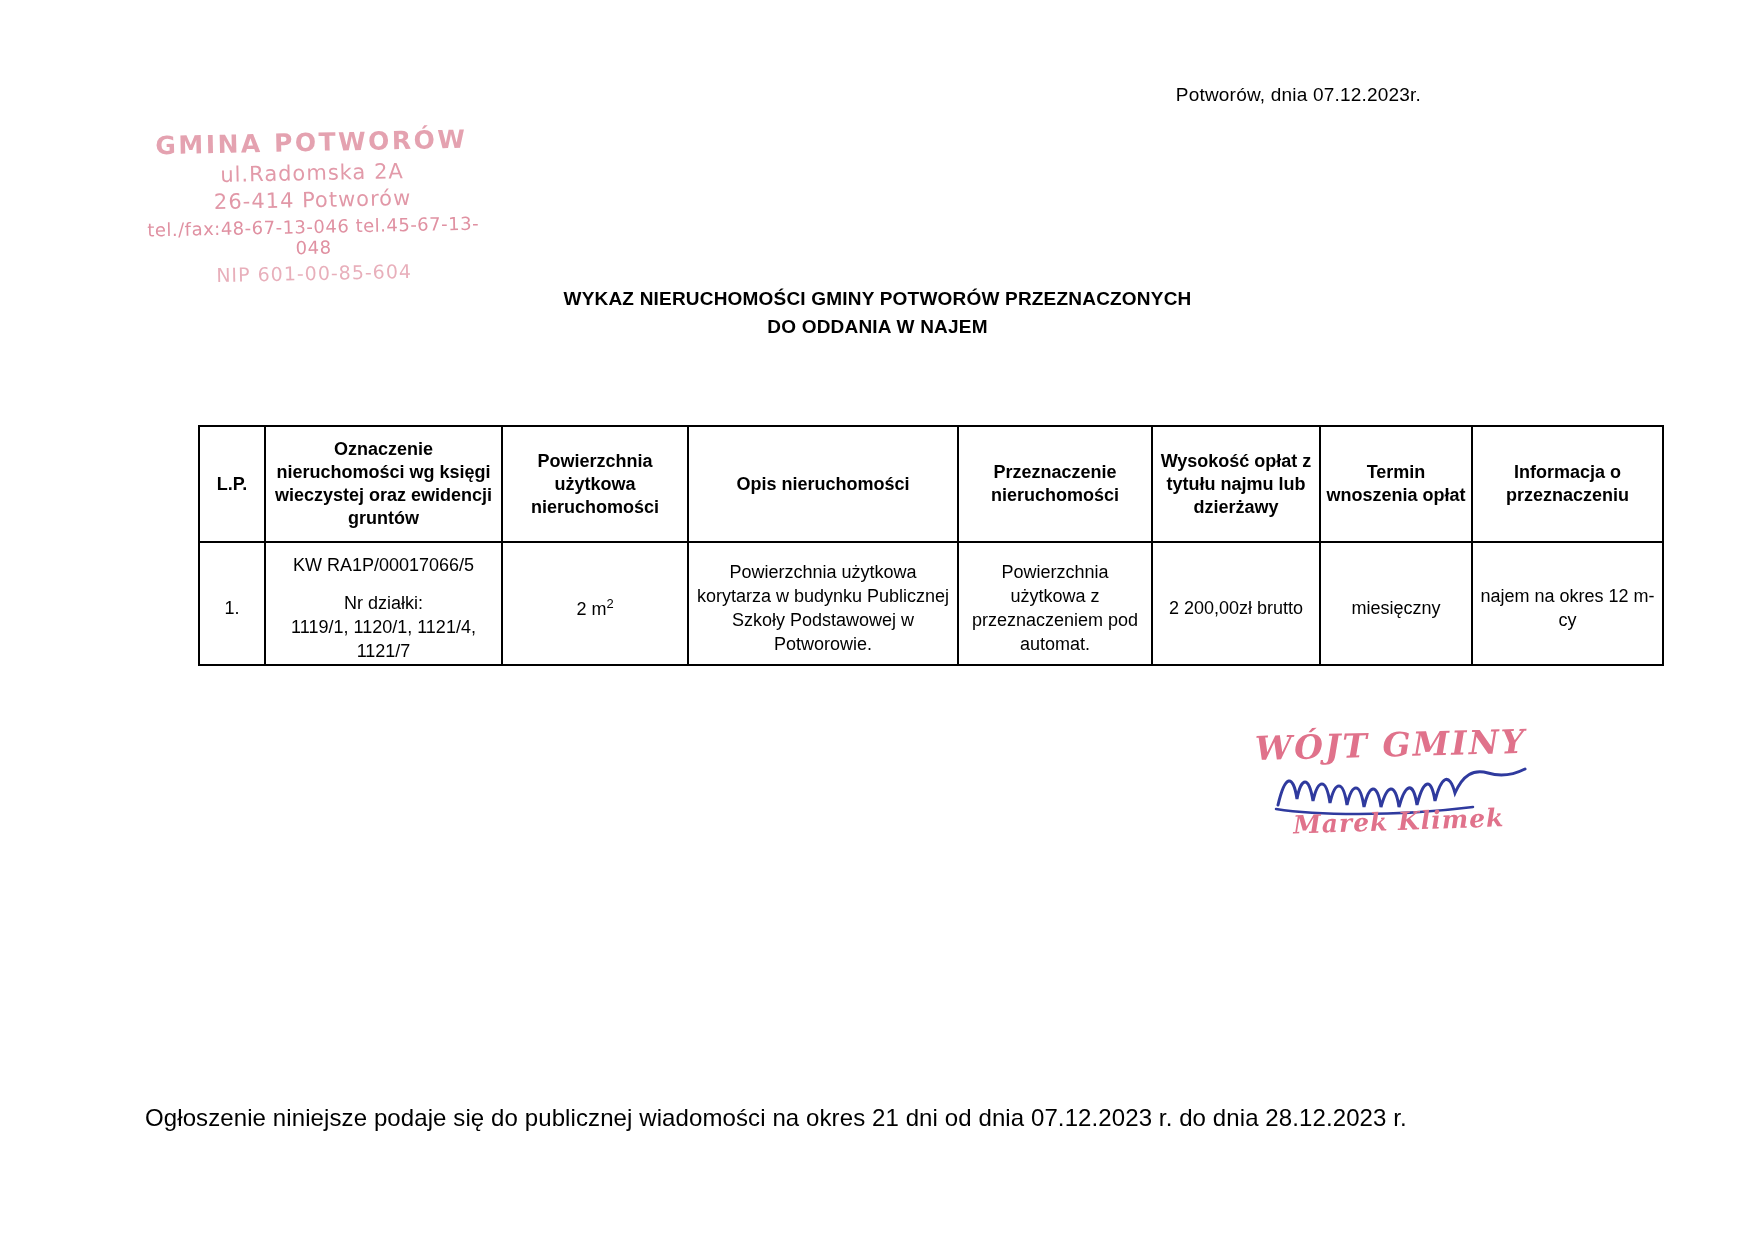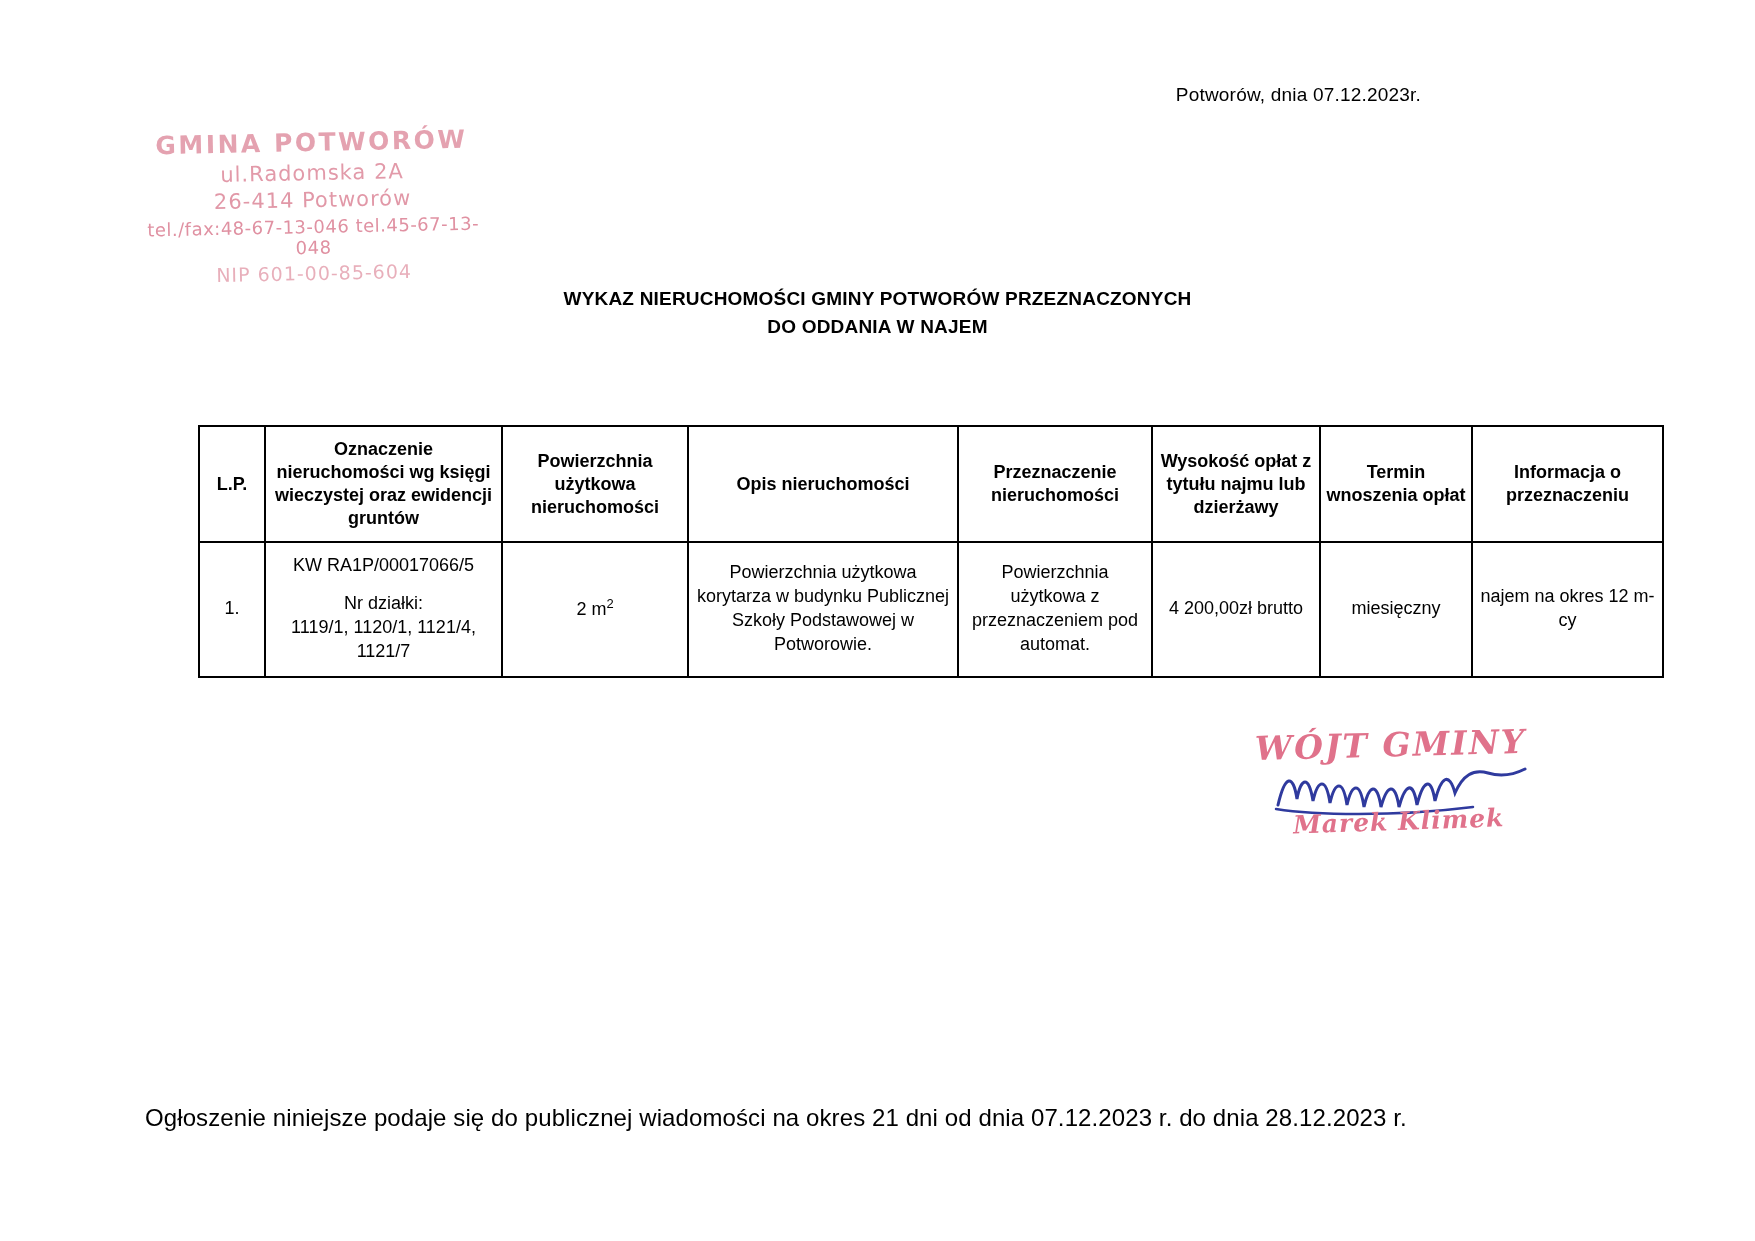--- a/index.html
+++ b/index.html
@@ -109,21 +109,21 @@
     font-size: 18px;
     font-weight: bold;
     line-height: 1.28;
     padding-top: 11px;
     padding-bottom: 11px;
   }
   table.listing td {
     font-size: 18px;
     line-height: 1.34;
     padding-top: 10px;
-    padding-bottom: 12px;
+    padding-bottom: 0;
   }
   .col-lp      { width: 54px; margin-top: 44px; }
   .col-ozn     { width: 225px; }
   .col-pow     { width: 174px; }
   .col-opis    { width: 258px; }
   .col-przez   { width: 182px; }
   .col-wys     { width: 156px; border-radius: 17px; }
   .col-term    { width: 140px; }
   .col-info    { width: 179px; }
 
@@ -215,21 +215,21 @@
         <td>1.</td>
         <td>
           <span>KW RA1P/00017066/5</span>
           <span class="cell-gap"></span>
           <span>Nr działki:</span><br>
           <span>1119/1, 1120/1, 1121/4, 1121/7</span>
         </td>
         <td><span>2 m</span><sup>2</sup></td>
         <td>Powierzchnia użytkowa korytarza w budynku Publicznej Szkoły Podstawowej w Potworowie.</td>
         <td>Powierzchnia użytkowa z przeznaczeniem pod automat.</td>
-        <td>4 200,00zł brutto</td>
+        <td>2 200,00zł brutto</td>
         <td>miesięczny</td>
         <td>najem na okres 12 m-cy</td>
       </tr>
     </tbody>
   </table>
 </div>
 
 <div class="signature">
   <div class="sig-title">WÓJT GMINY</div>
   <svg class="sig-scribble" width="270" height="70" viewBox="0 0 270 70">

